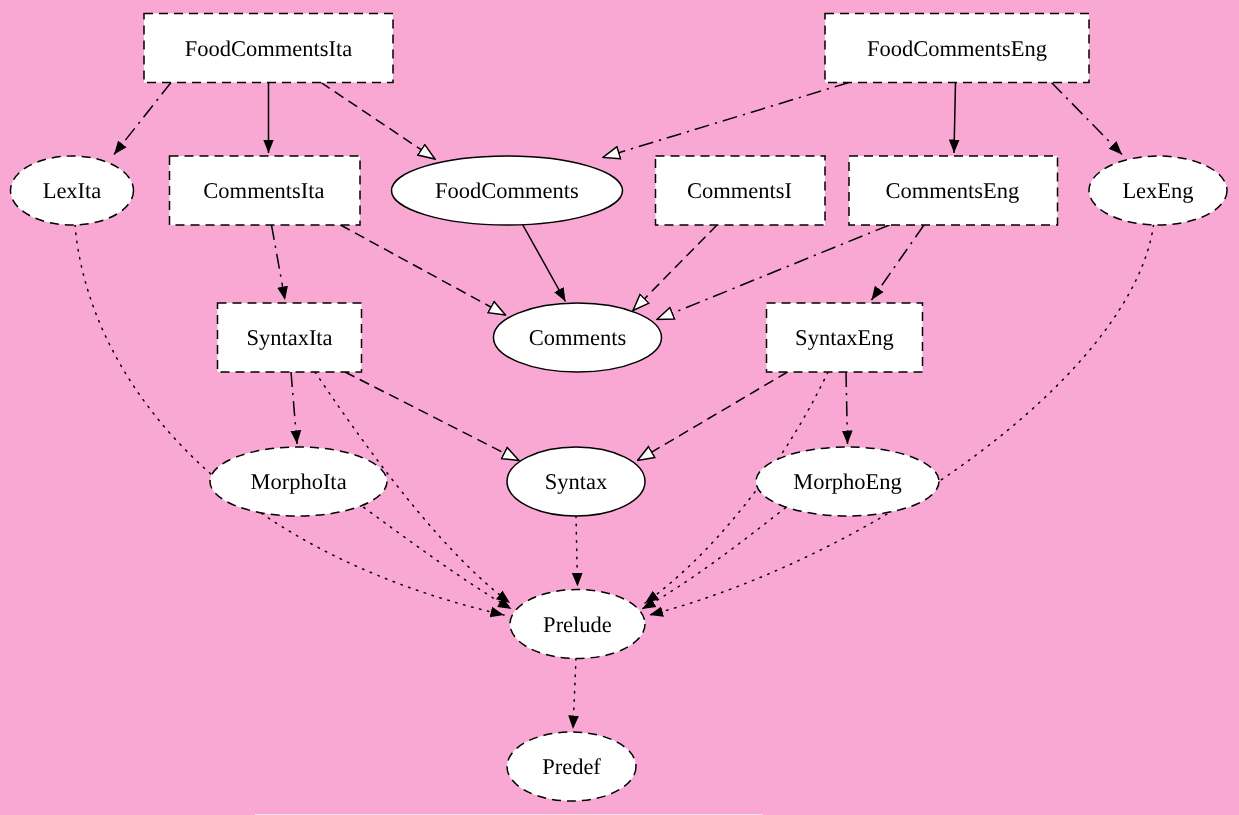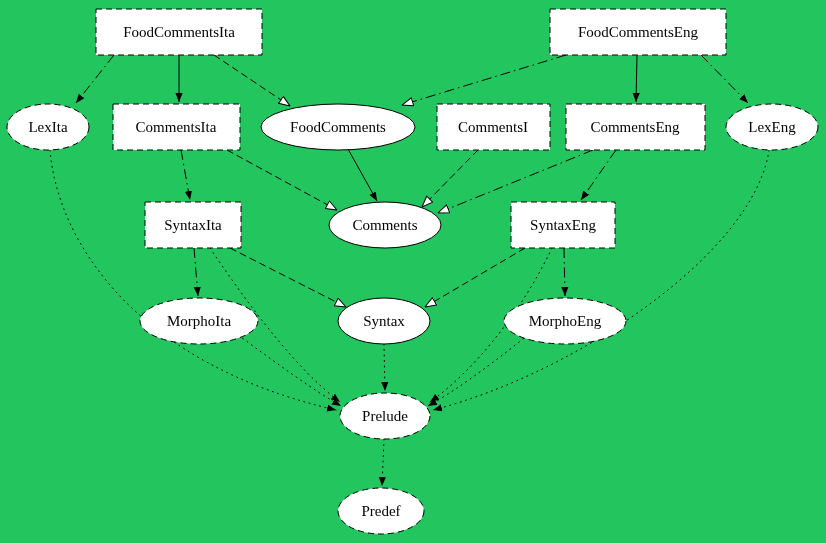--- a/index.html
+++ b/index.html
@@ -4,21 +4,21 @@
 <style>
   html, body {
     margin: 0;
     padding: 0;
     background: #ffffff;
   }
   .stage {
     position: relative;
     width: 826px;
     height: 543px;
-    background: #22c55e;
+    background: #f9a8d4;
     overflow: hidden;
   }
   svg text {
     font-family: "Liberation Serif", "DejaVu Serif", serif;
     font-size: 15px;
     fill: #000000;
     text-anchor: middle;
   }
   .edge {
     fill: none;

